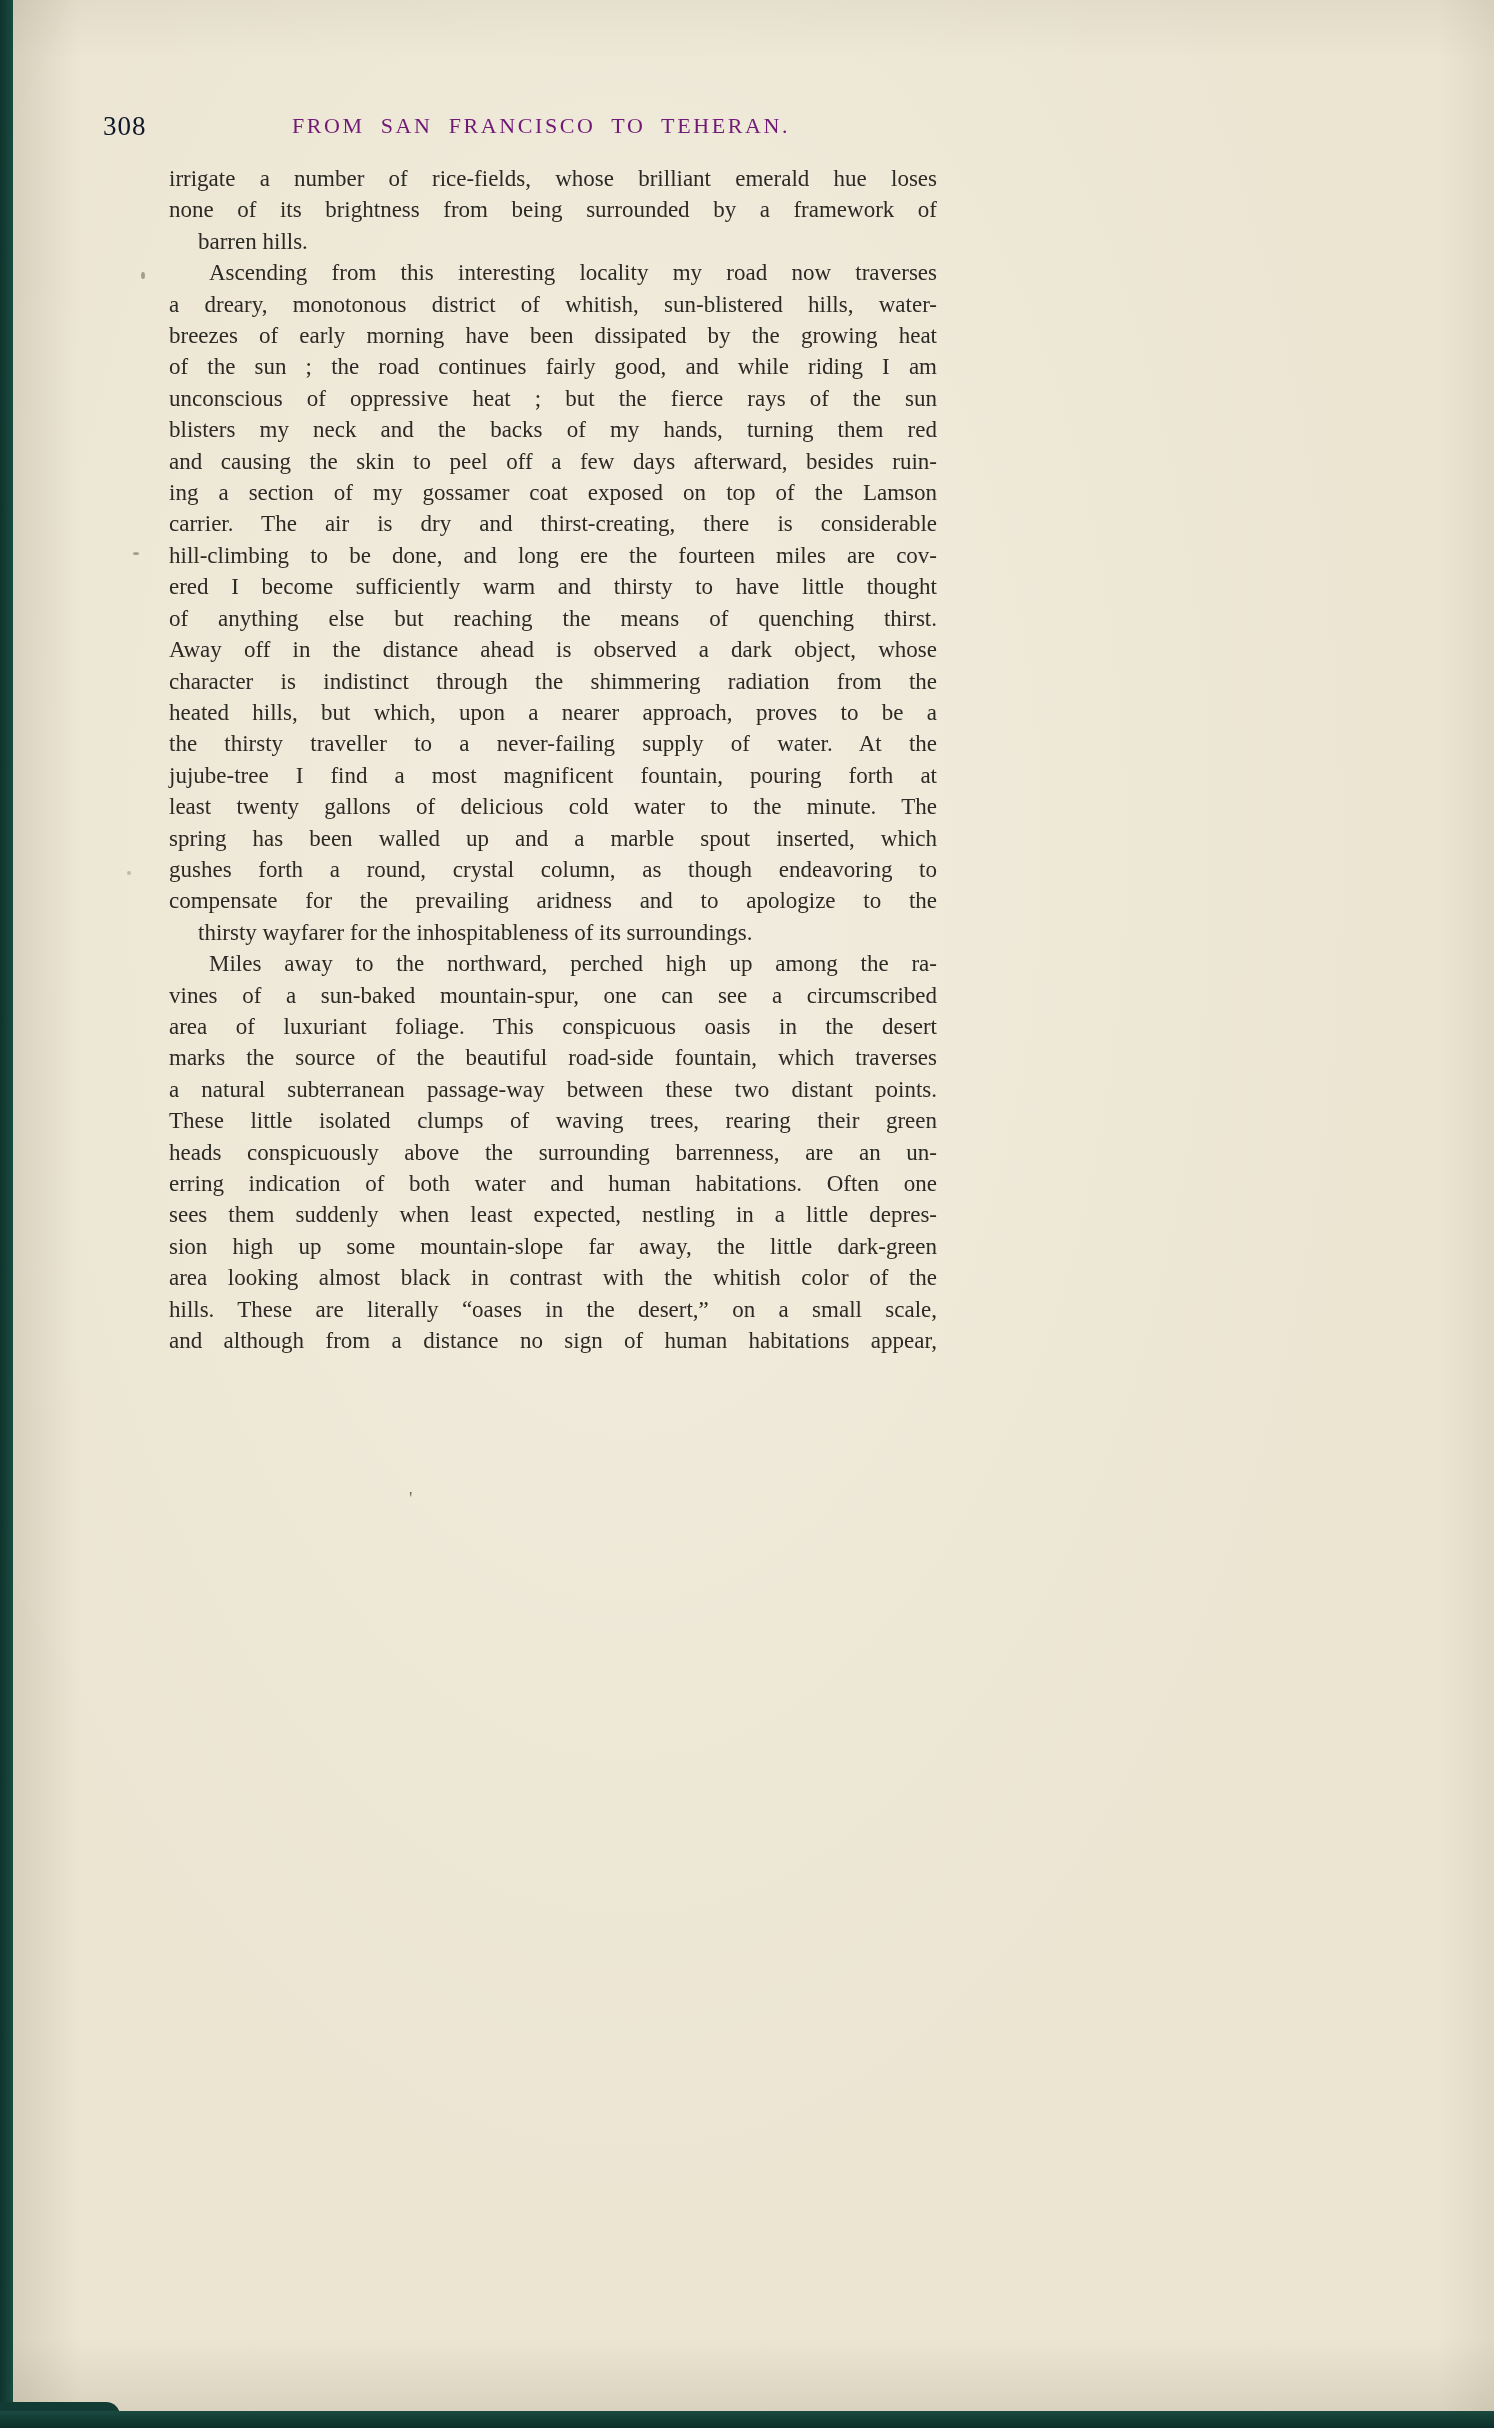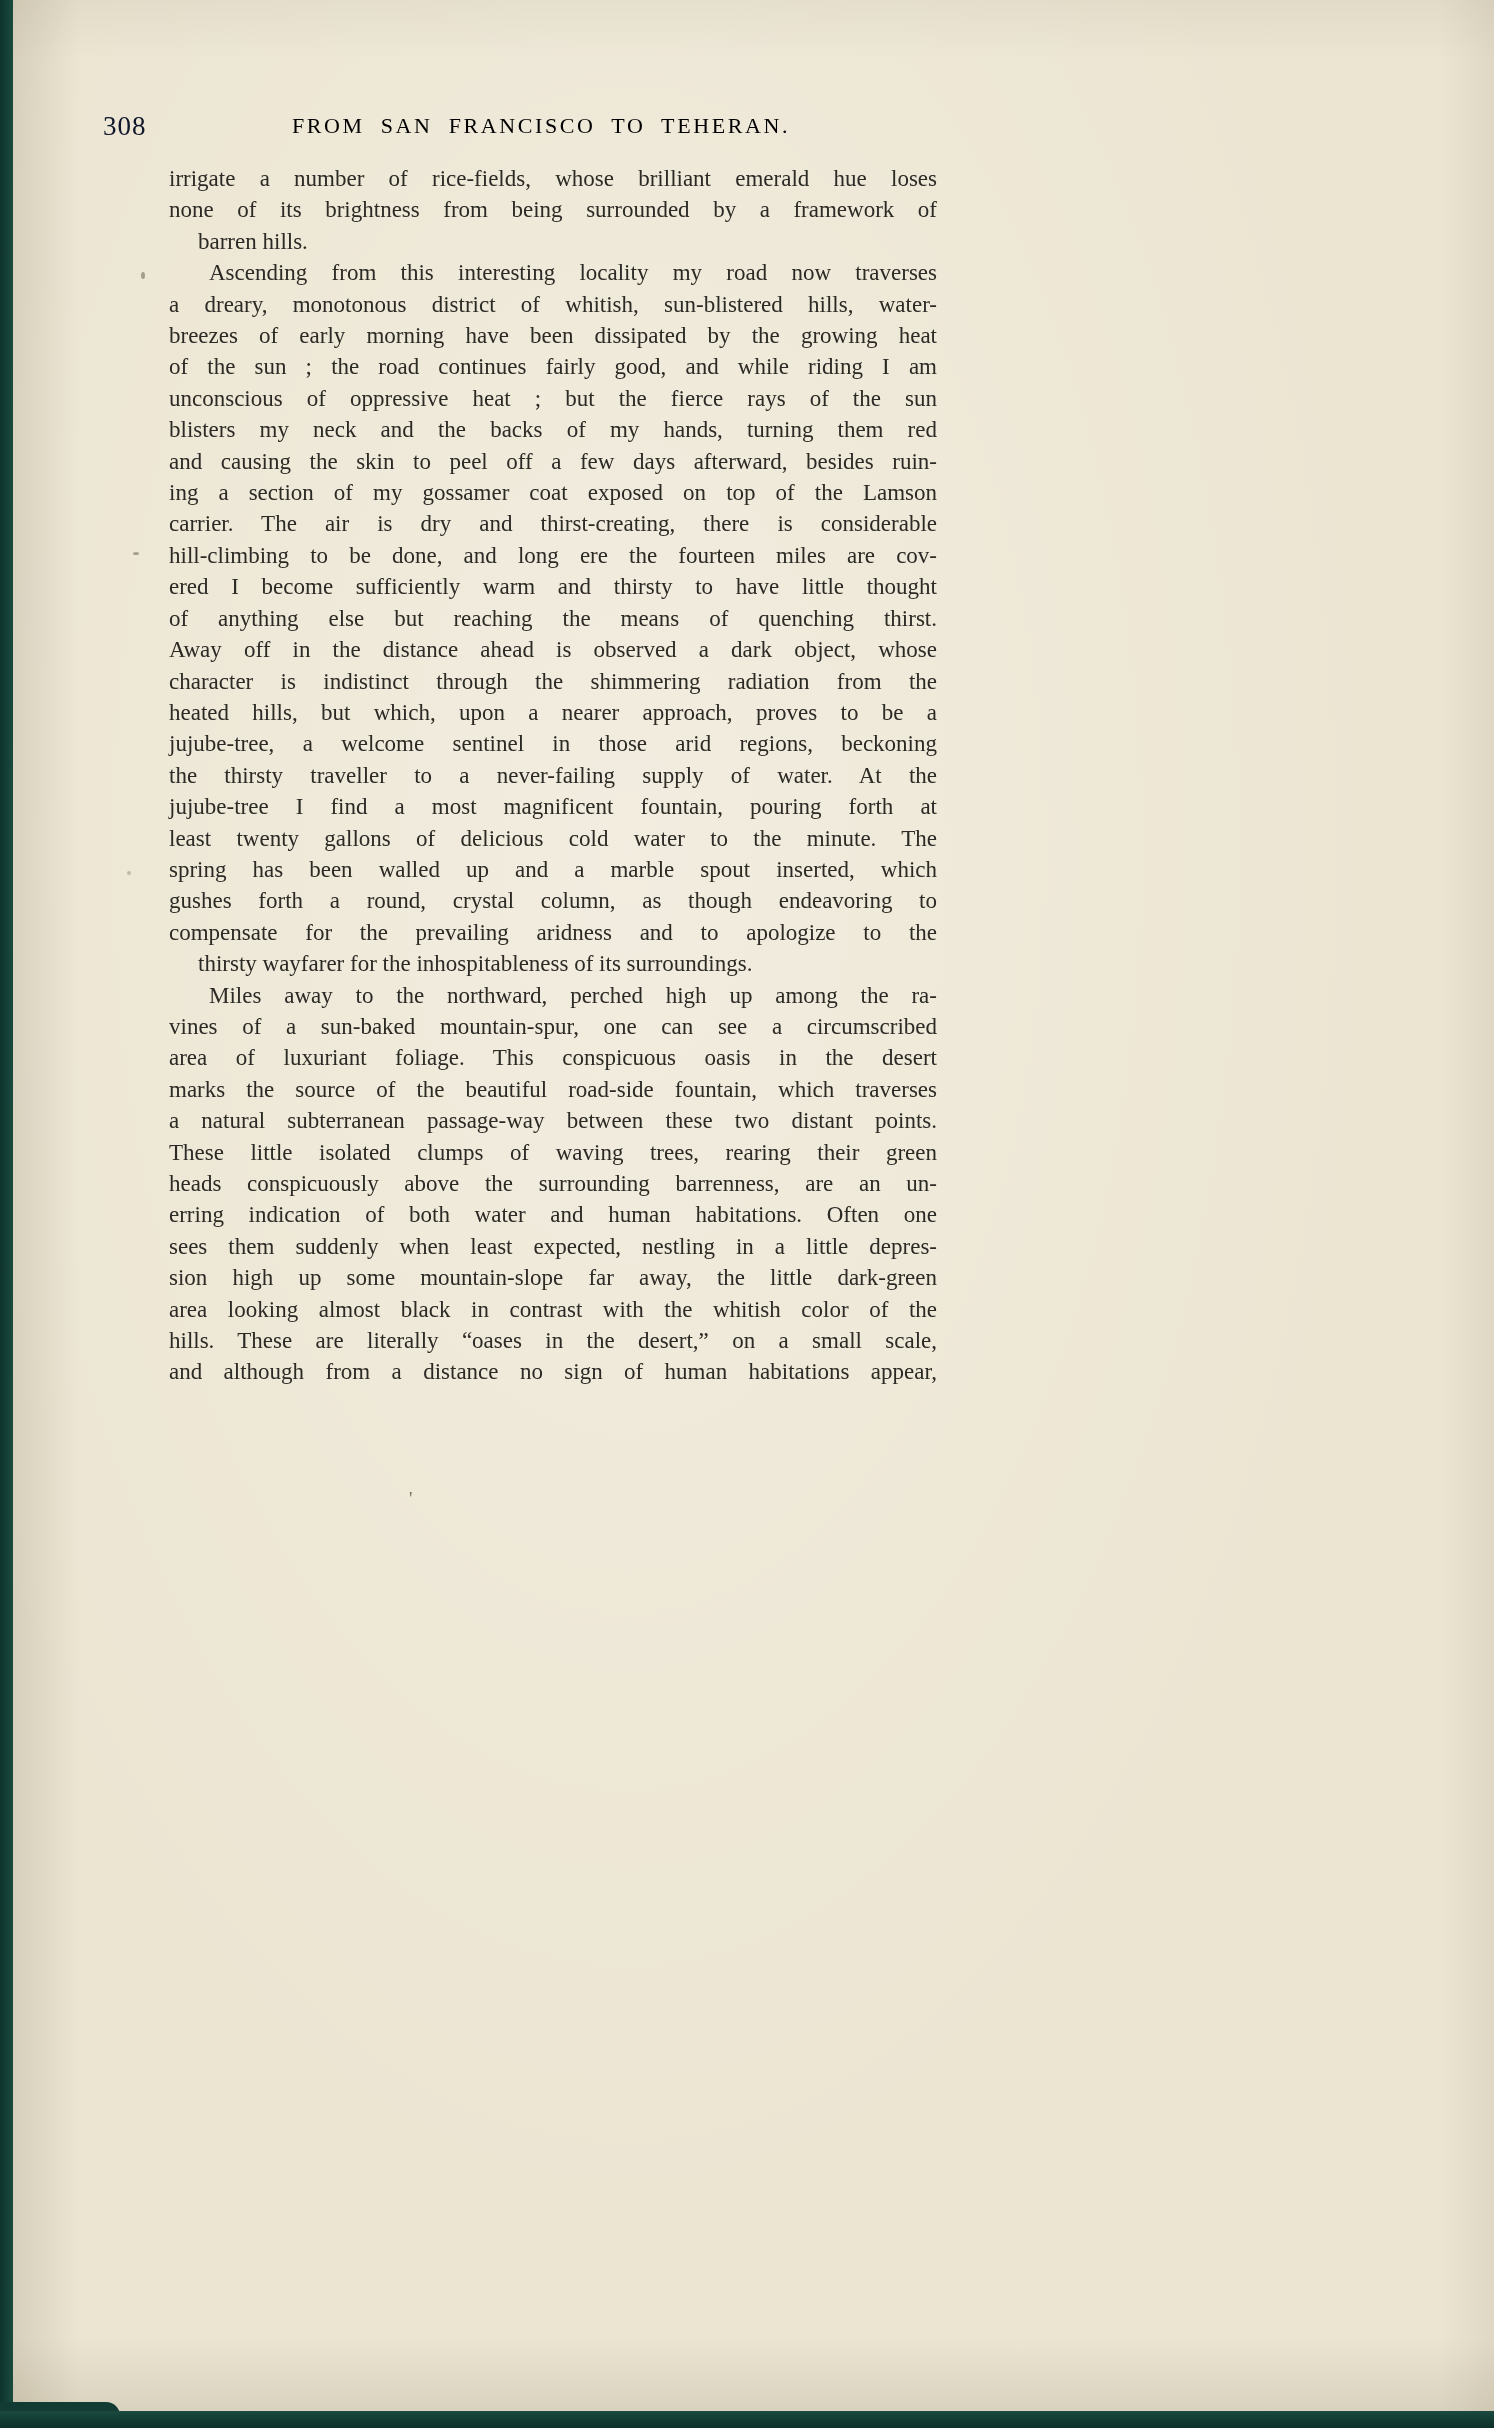--- a/index.html
+++ b/index.html
@@ -36,21 +36,21 @@
   .page-header {
     position: absolute; left: 157px; top: 110px; width: 768px; height: 34px;
   }
   .page-number {
     position: absolute; left: -54px; top: 1px;
     font-size: 27px; letter-spacing: 1px; color: #0f172a;
   }
   .running-title {
     display: block; text-align: center;
     font-size: 22px; letter-spacing: 2.6px; word-spacing: 8px;
-    color: #000000; padding-top: 3px;
+    color: #701a75; padding-top: 3px;
   }
   .page-text {
     position: absolute; left: 169px; top: 163px; width: 768px;
     font-size: 23px;
   }
   .line {
     line-height: 31.4px;
     text-align: justify;
     text-align-last: justify;
     color: #2c2a25;
@@ -96,21 +96,20 @@
     <div class="line">blisters my neck and the backs of my hands, turning them red</div>
     <div class="line">and causing the skin to peel off a few days afterward, besides ruin-</div>
     <div class="line">ing a section of my gossamer coat exposed on top of the Lamson</div>
     <div class="line">carrier. The air is dry and thirst-creating, there is considerable</div>
     <div class="line">hill-climbing to be done, and long ere the fourteen miles are cov-</div>
     <div class="line">ered I become sufficiently warm and thirsty to have little thought</div>
     <div class="line">of anything else but reaching the means of quenching thirst.</div>
     <div class="line">Away off in the distance ahead is observed a dark object, whose</div>
     <div class="line">character is indistinct through the shimmering radiation from the</div>
     <div class="line">heated hills, but which, upon a nearer approach, proves to be a</div>
-    <div class="line">jujube-tree, a welcome sentinel in those arid regions, beckoning</div>
     <div class="line">the thirsty traveller to a never-failing supply of water. At the</div>
     <div class="line">jujube-tree I find a most magnificent fountain, pouring forth at</div>
     <div class="line">least twenty gallons of delicious cold water to the minute. The</div>
     <div class="line">spring has been walled up and a marble spout inserted, which</div>
     <div class="line">gushes forth a round, crystal column, as though endeavoring to</div>
     <div class="line">compensate for the prevailing aridness and to apologize to the</div>
     <div class="line last">thirsty wayfarer for the inhospitableness of its surroundings.</div>
     <div class="line indent">Miles away to the northward, perched high up among the ra-</div>
     <div class="line">vines of a sun-baked mountain-spur, one can see a circumscribed</div>
     <div class="line">area of luxuriant foliage. This conspicuous oasis in the desert</div>

